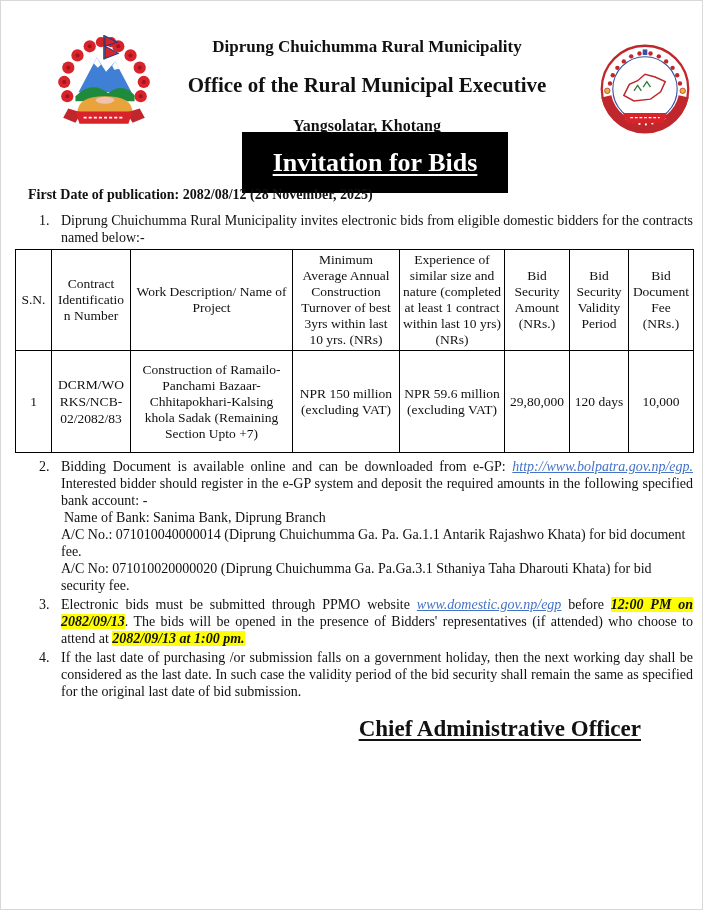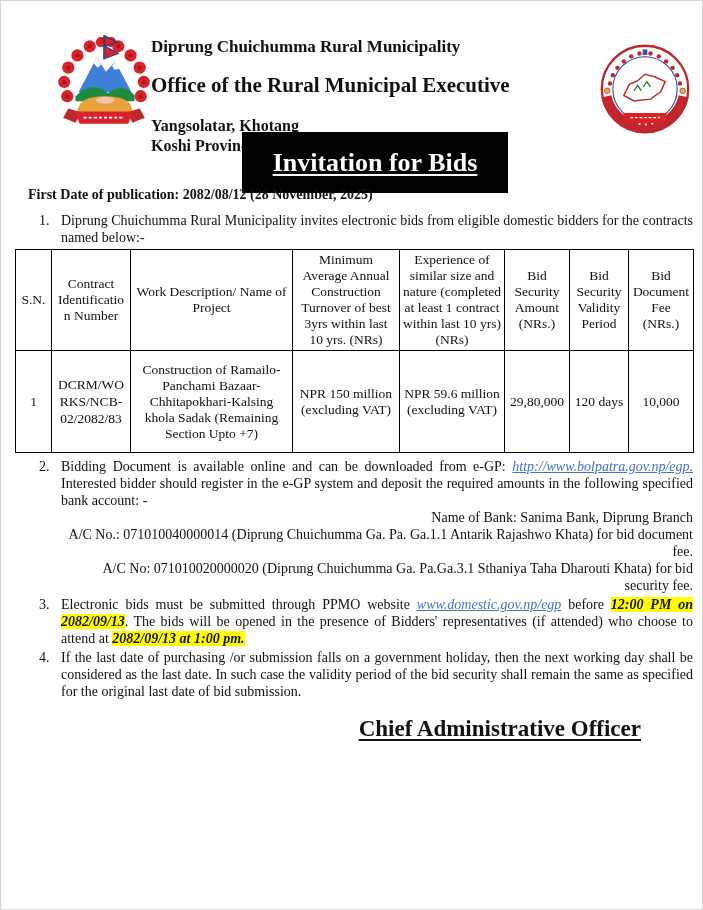--- a/index.html
+++ b/index.html
@@ -12,21 +12,21 @@
   *{margin:0;padding:0;box-sizing:border-box;}
   html,body{background:#ffffff;}
   body{font-family:"Liberation Serif","DejaVu Serif",serif;color:var(--ink);}
   .page{
     position:relative;width:703px;height:910px;background:#ffffff;
     border:1px solid #d8d8d8;overflow:hidden;
   }
   
   .emblem-left{position:absolute;left:52px;top:32px;width:102px;height:102px;}
   .seal-right{position:absolute;left:598px;top:42px;width:92px;height:92px;}
-  .header-text{position:absolute;left:150px;top:36px;width:432px;text-align:left;line-height:1.15;}
+  .header-text{position:absolute;left:150px;top:36px;width:432px;text-align:center;line-height:1.15;}
   .h-line1{font-size:17px;font-weight:bold;}
   .h-line2{font-size:21px;font-weight:bold;margin-top:16px;}
   .h-line3{font-size:16px;font-weight:bold;margin-top:20px;}
   .h-line4{font-size:16px;font-weight:bold;margin-top:2px;}
   
   .banner{
     position:absolute;left:241px;top:131px;width:266px;height:61px;
     background:var(--banner-bg);display:flex;align-items:center;justify-content:center;
   }
   .banner-title{
@@ -35,21 +35,21 @@
   }
   .publication{
     position:absolute;left:27px;top:186px;width:676px;text-align:left;
     font-size:14px;font-weight:bold;
   }
   
   .content{position:absolute;left:14px;top:211px;width:678px;font-size:14px;line-height:17px;}
   .item{display:flex;margin-bottom:2px;}
   .item-num{width:46px;min-width:46px;padding-left:24px;}
   .item-body{flex:1;text-align:justify;}
-  .bank-line{text-align:right;}
+  .bank-line{text-align:left;}
   .bank-line.indent{padding-left:3px;}
   
   table.bids{
     width:678px;border-collapse:collapse;table-layout:fixed;
     font-size:13.5px;line-height:16px;margin:3px 0 5px 0;
   }
   table.bids th,table.bids td{
     border:1px solid #000;text-align:center;vertical-align:middle;
     padding:2px 3px;font-weight:normal;overflow-wrap:break-word;
   }

